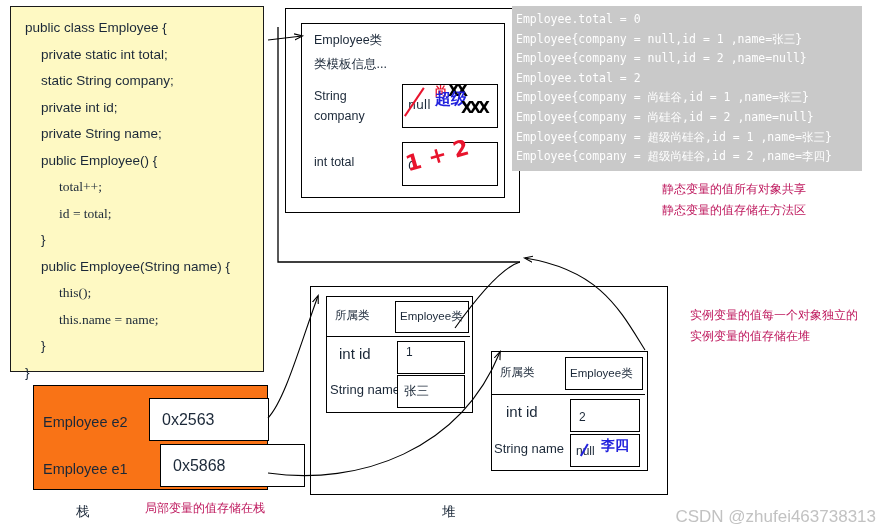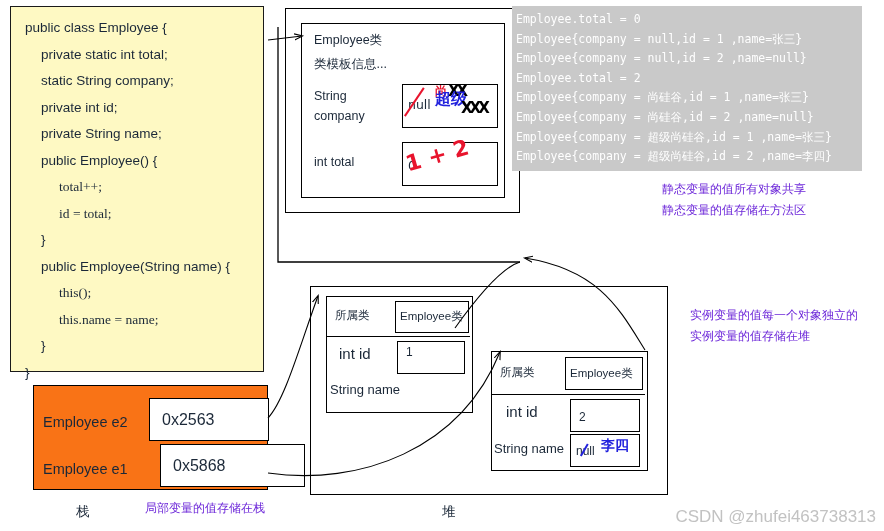--- a/index.html
+++ b/index.html
@@ -80,21 +80,21 @@
     font-size:11.5px;
     color:#ffffff;
     line-height:19.6px;
     white-space:pre;
   }
 
   
   .note{
     position:absolute;
     font-size:12px;
-    color:#6d28d9;
+    color:#be185d;
     white-space:nowrap;
   }
 
   
   #heap{
     left:310px;top:286px;width:358px;height:209px;
     border:1.4px solid #000;background:#fff;
   }
   .obj-box{
     position:absolute;border:1.3px solid #000;background:#fff;
@@ -203,20 +203,23 @@
     <div class="obj-row-label" style="left:8px;top:11px;font-size:11.5px;">所属类</div>
     <div class="obj-val" style="left:68px;top:4px;width:72px;height:30px;">
       <span style="left:4px;top:7px;font-size:11.5px;">Employee类</span>
     </div>
     <div class="obj-sep" style="left:0;top:39px;width:143px;"></div>
     <div class="obj-row-label" style="left:12px;top:48px;font-size:15px;">int id</div>
     <div class="obj-val" style="left:70px;top:44px;width:66px;height:31px;">
       <span style="left:8px;top:3px;font-size:12px;">1</span>
     </div>
     <div class="obj-row-label" style="left:3px;top:85px;font-size:13px;">String name</div>
+    <div class="obj-val" style="left:70px;top:78px;width:66px;height:31px;">
+      <span style="left:6px;top:7px;font-size:12.5px;">张三</span>
+    </div>
   </div>
 
   <div class="obj-box" style="left:180px;top:64px;width:155px;height:118px;">
     <div class="obj-row-label" style="left:8px;top:13px;font-size:11.5px;">所属类</div>
     <div class="obj-val" style="left:73px;top:5px;width:76px;height:31px;">
       <span style="left:4px;top:8px;font-size:11.5px;">Employee类</span>
     </div>
     <div class="obj-sep" style="left:0;top:42px;width:153px;"></div>
     <div class="obj-row-label" style="left:14px;top:51px;font-size:15px;">int id</div>
     <div class="obj-val" style="left:78px;top:47px;width:68px;height:31px;">

